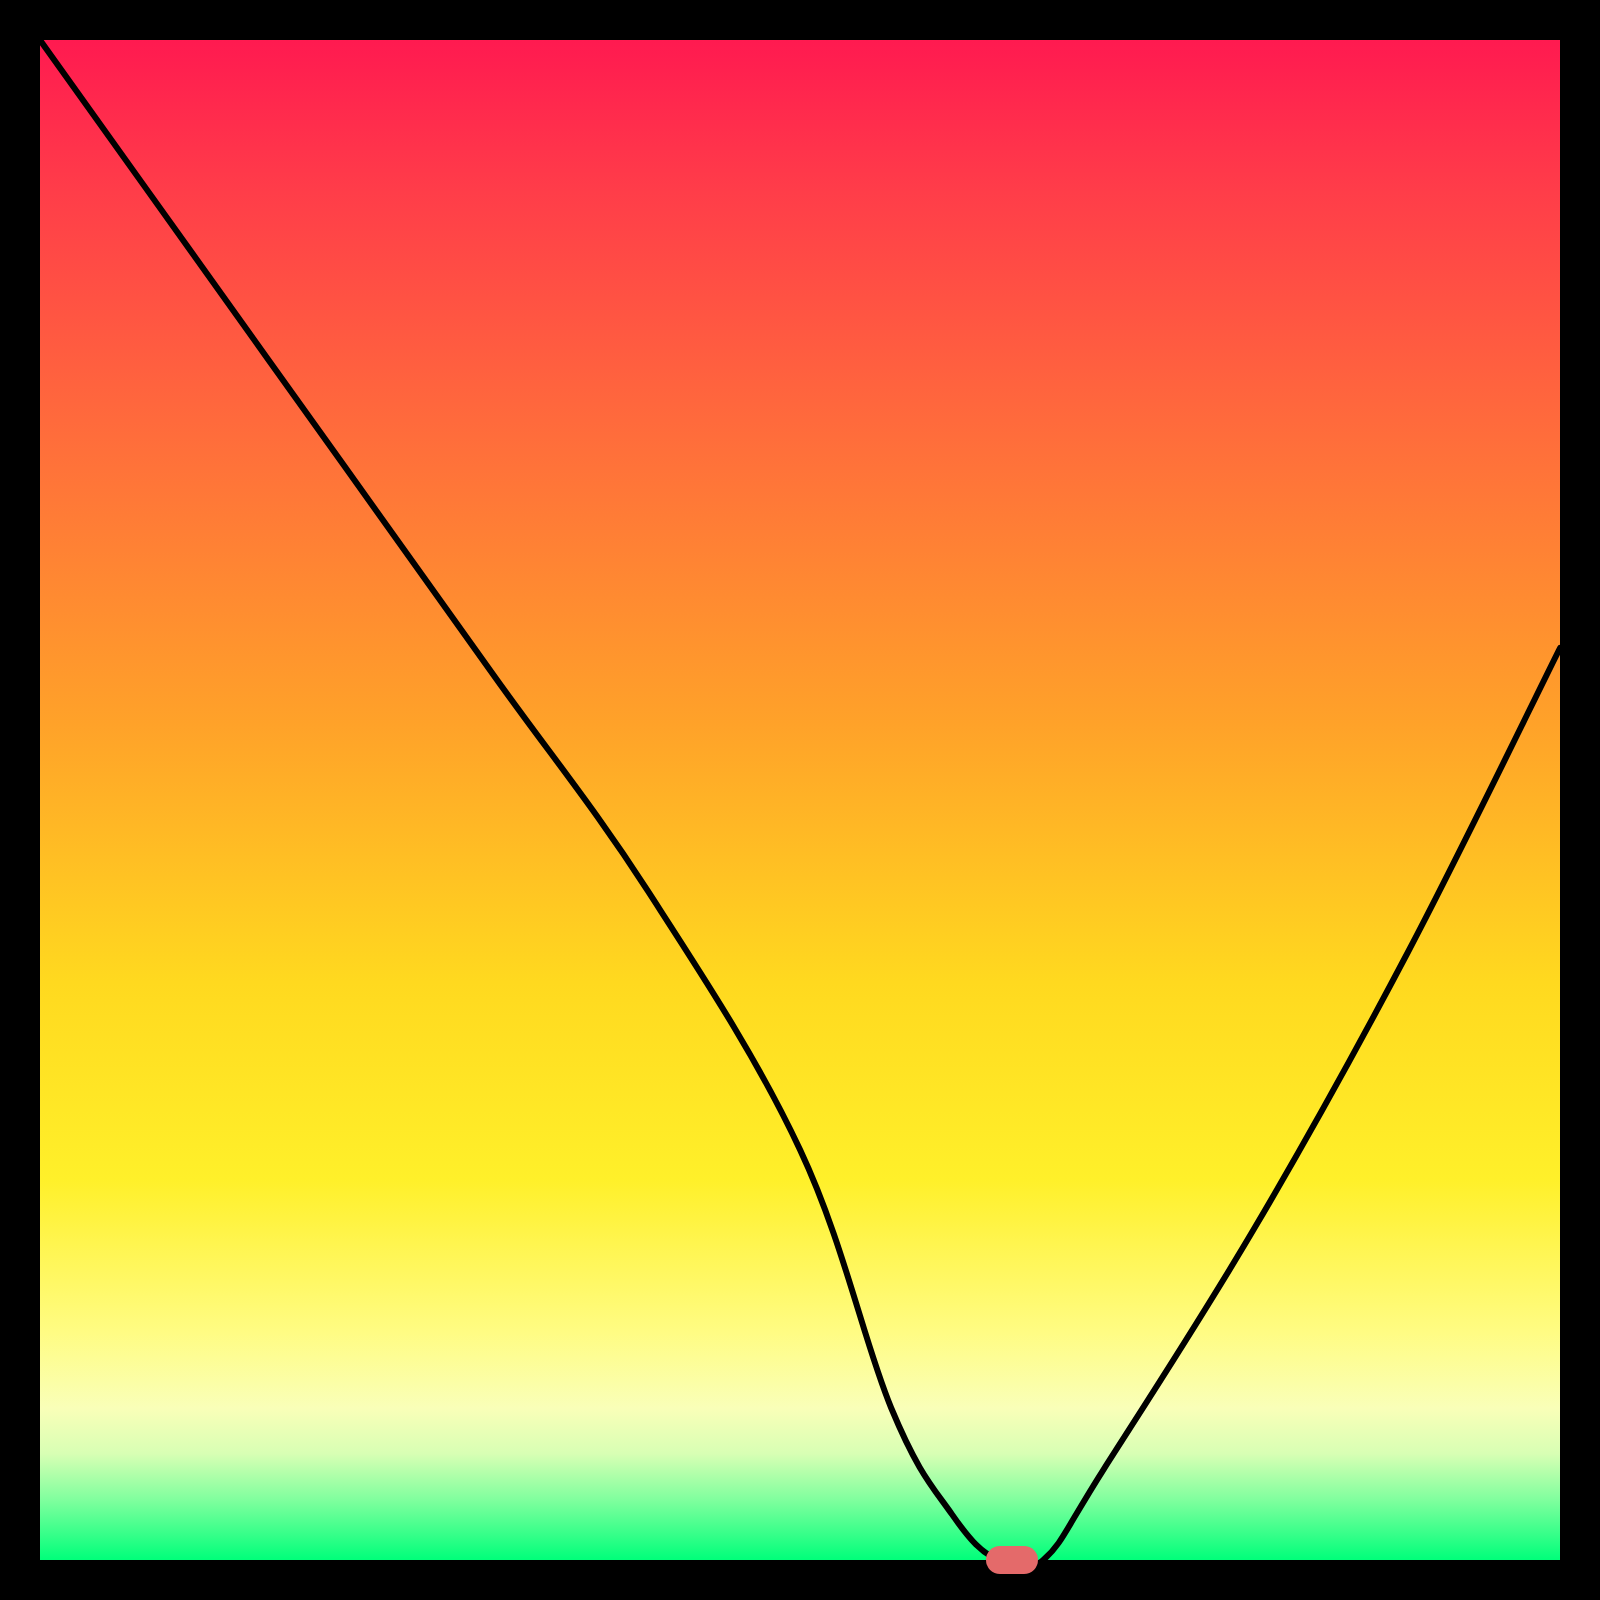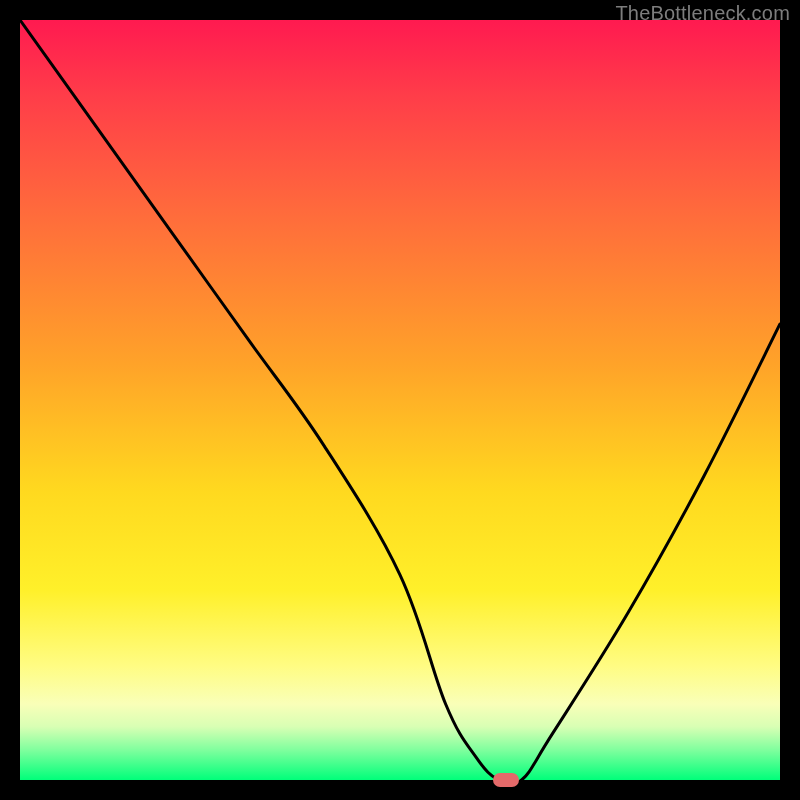--- a/index.html
+++ b/index.html
@@ -63,20 +63,19 @@
     font-size: 20px;
     font-weight: 500;
     letter-spacing: 0.2px;
     user-select: none;
   }
 </style>
 </head>
 <body>
 
 <div class="frame">
-  <div class="watermark">TheBottleneck.com</div>
   <div class="plot-area">
     <svg class="curve" viewBox="0 0 760 760" preserveAspectRatio="none">
       <path id="curve-path" fill="none" stroke="#000" stroke-width="3" stroke-linejoin="round" stroke-linecap="round" d="M 0 0 C 13.68 19.151999999999994, 48.64 68.09599999999998, 76 106.39999999999998 C 103.36 144.70399999999998, 124.64 174.49600000000007, 152 212.80000000000007 C 179.36 251.10400000000007, 200.64 280.8960000000001, 228 319.20000000000005 C 255.36 357.504, 276.64 383.19200000000006, 304 425.6 C 331.36 468.008, 358.112 508.28799999999995, 380 554.8 C 401.888 601.3119999999999, 411.92 651.168, 425.6 684 C 439.28000000000003 716.832, 446.424 723.5200000000001, 456 737.2 C 465.576 750.88, 470.592 755.896, 478.8 760 C 487.00800000000004 764.104, 492.024 768.208, 501.6 760 C 511.17600000000004 751.792, 512.848 744.496, 532 714.4 C 551.152 684.304, 580.64 639.3119999999999, 608 592.8 C 635.36 546.288, 656.64 507.984, 684 456 C 711.36 404.016, 746.32 331.36, 760 304"></path>
     </svg>
     <div id="marker" class="marker" style="left: 486.4px; top: 760px; background: rgb(228, 106, 106);"></div>
   </div>
 </div>
 
 </body></html>

